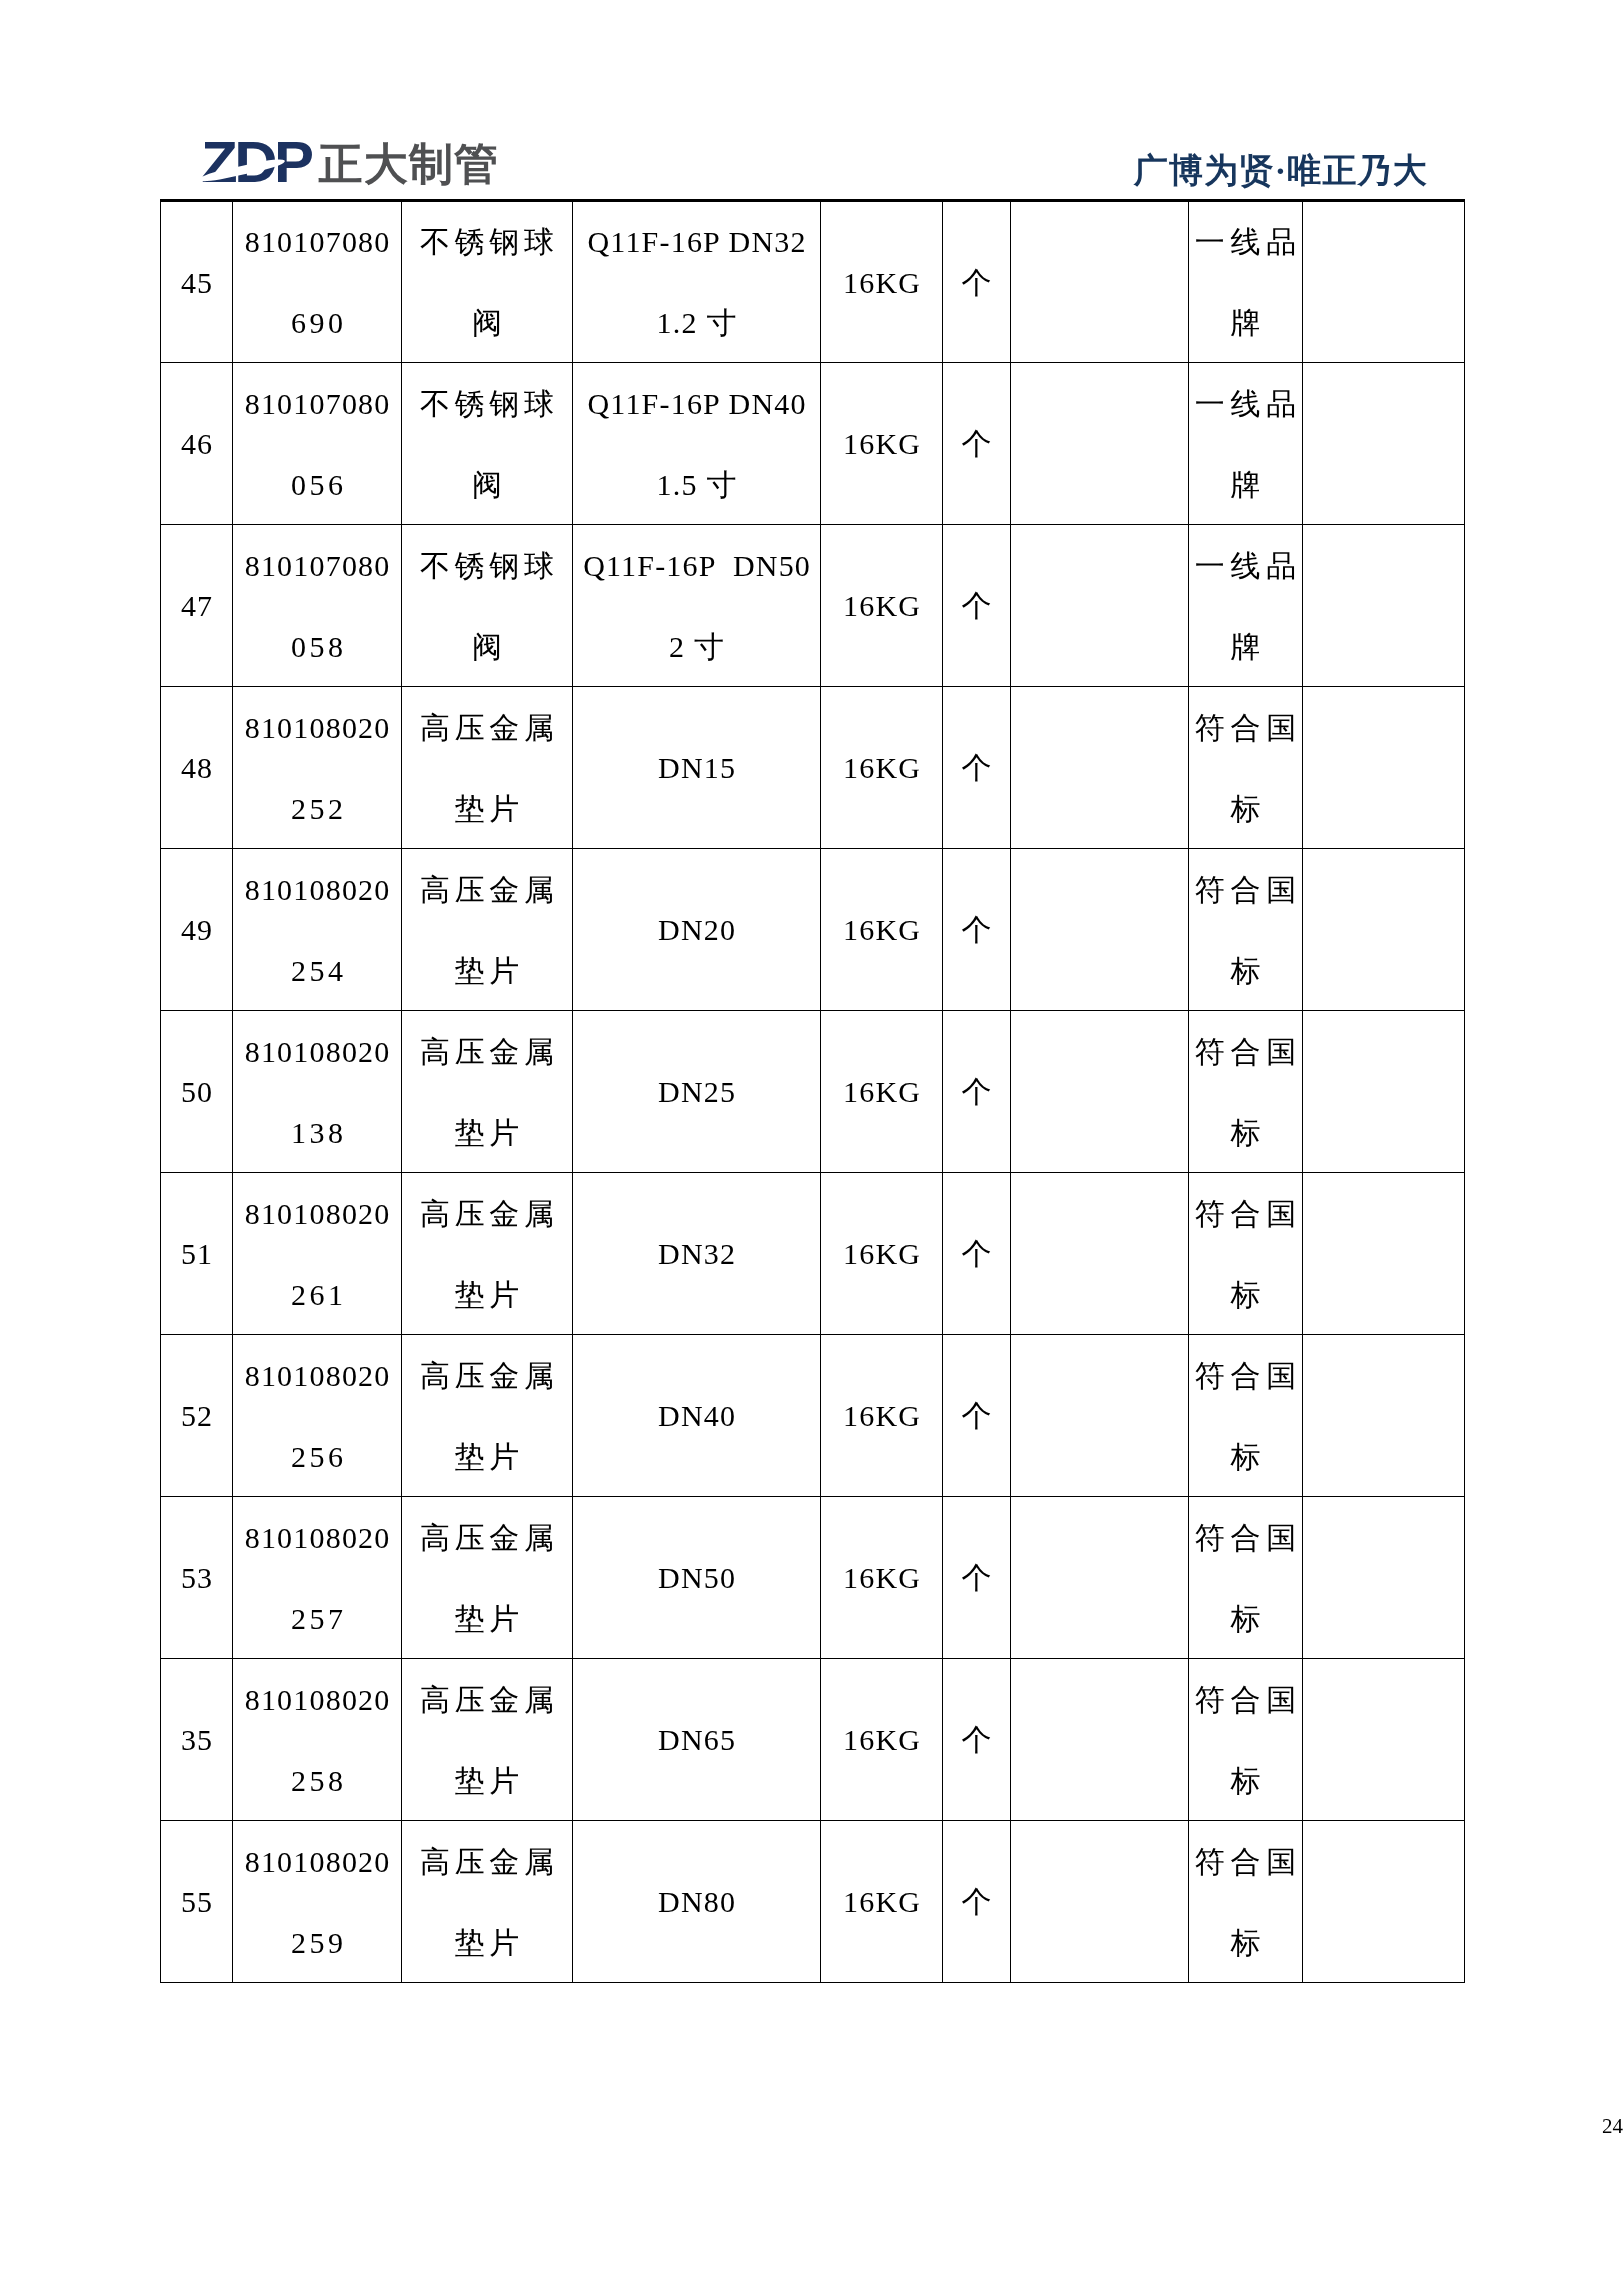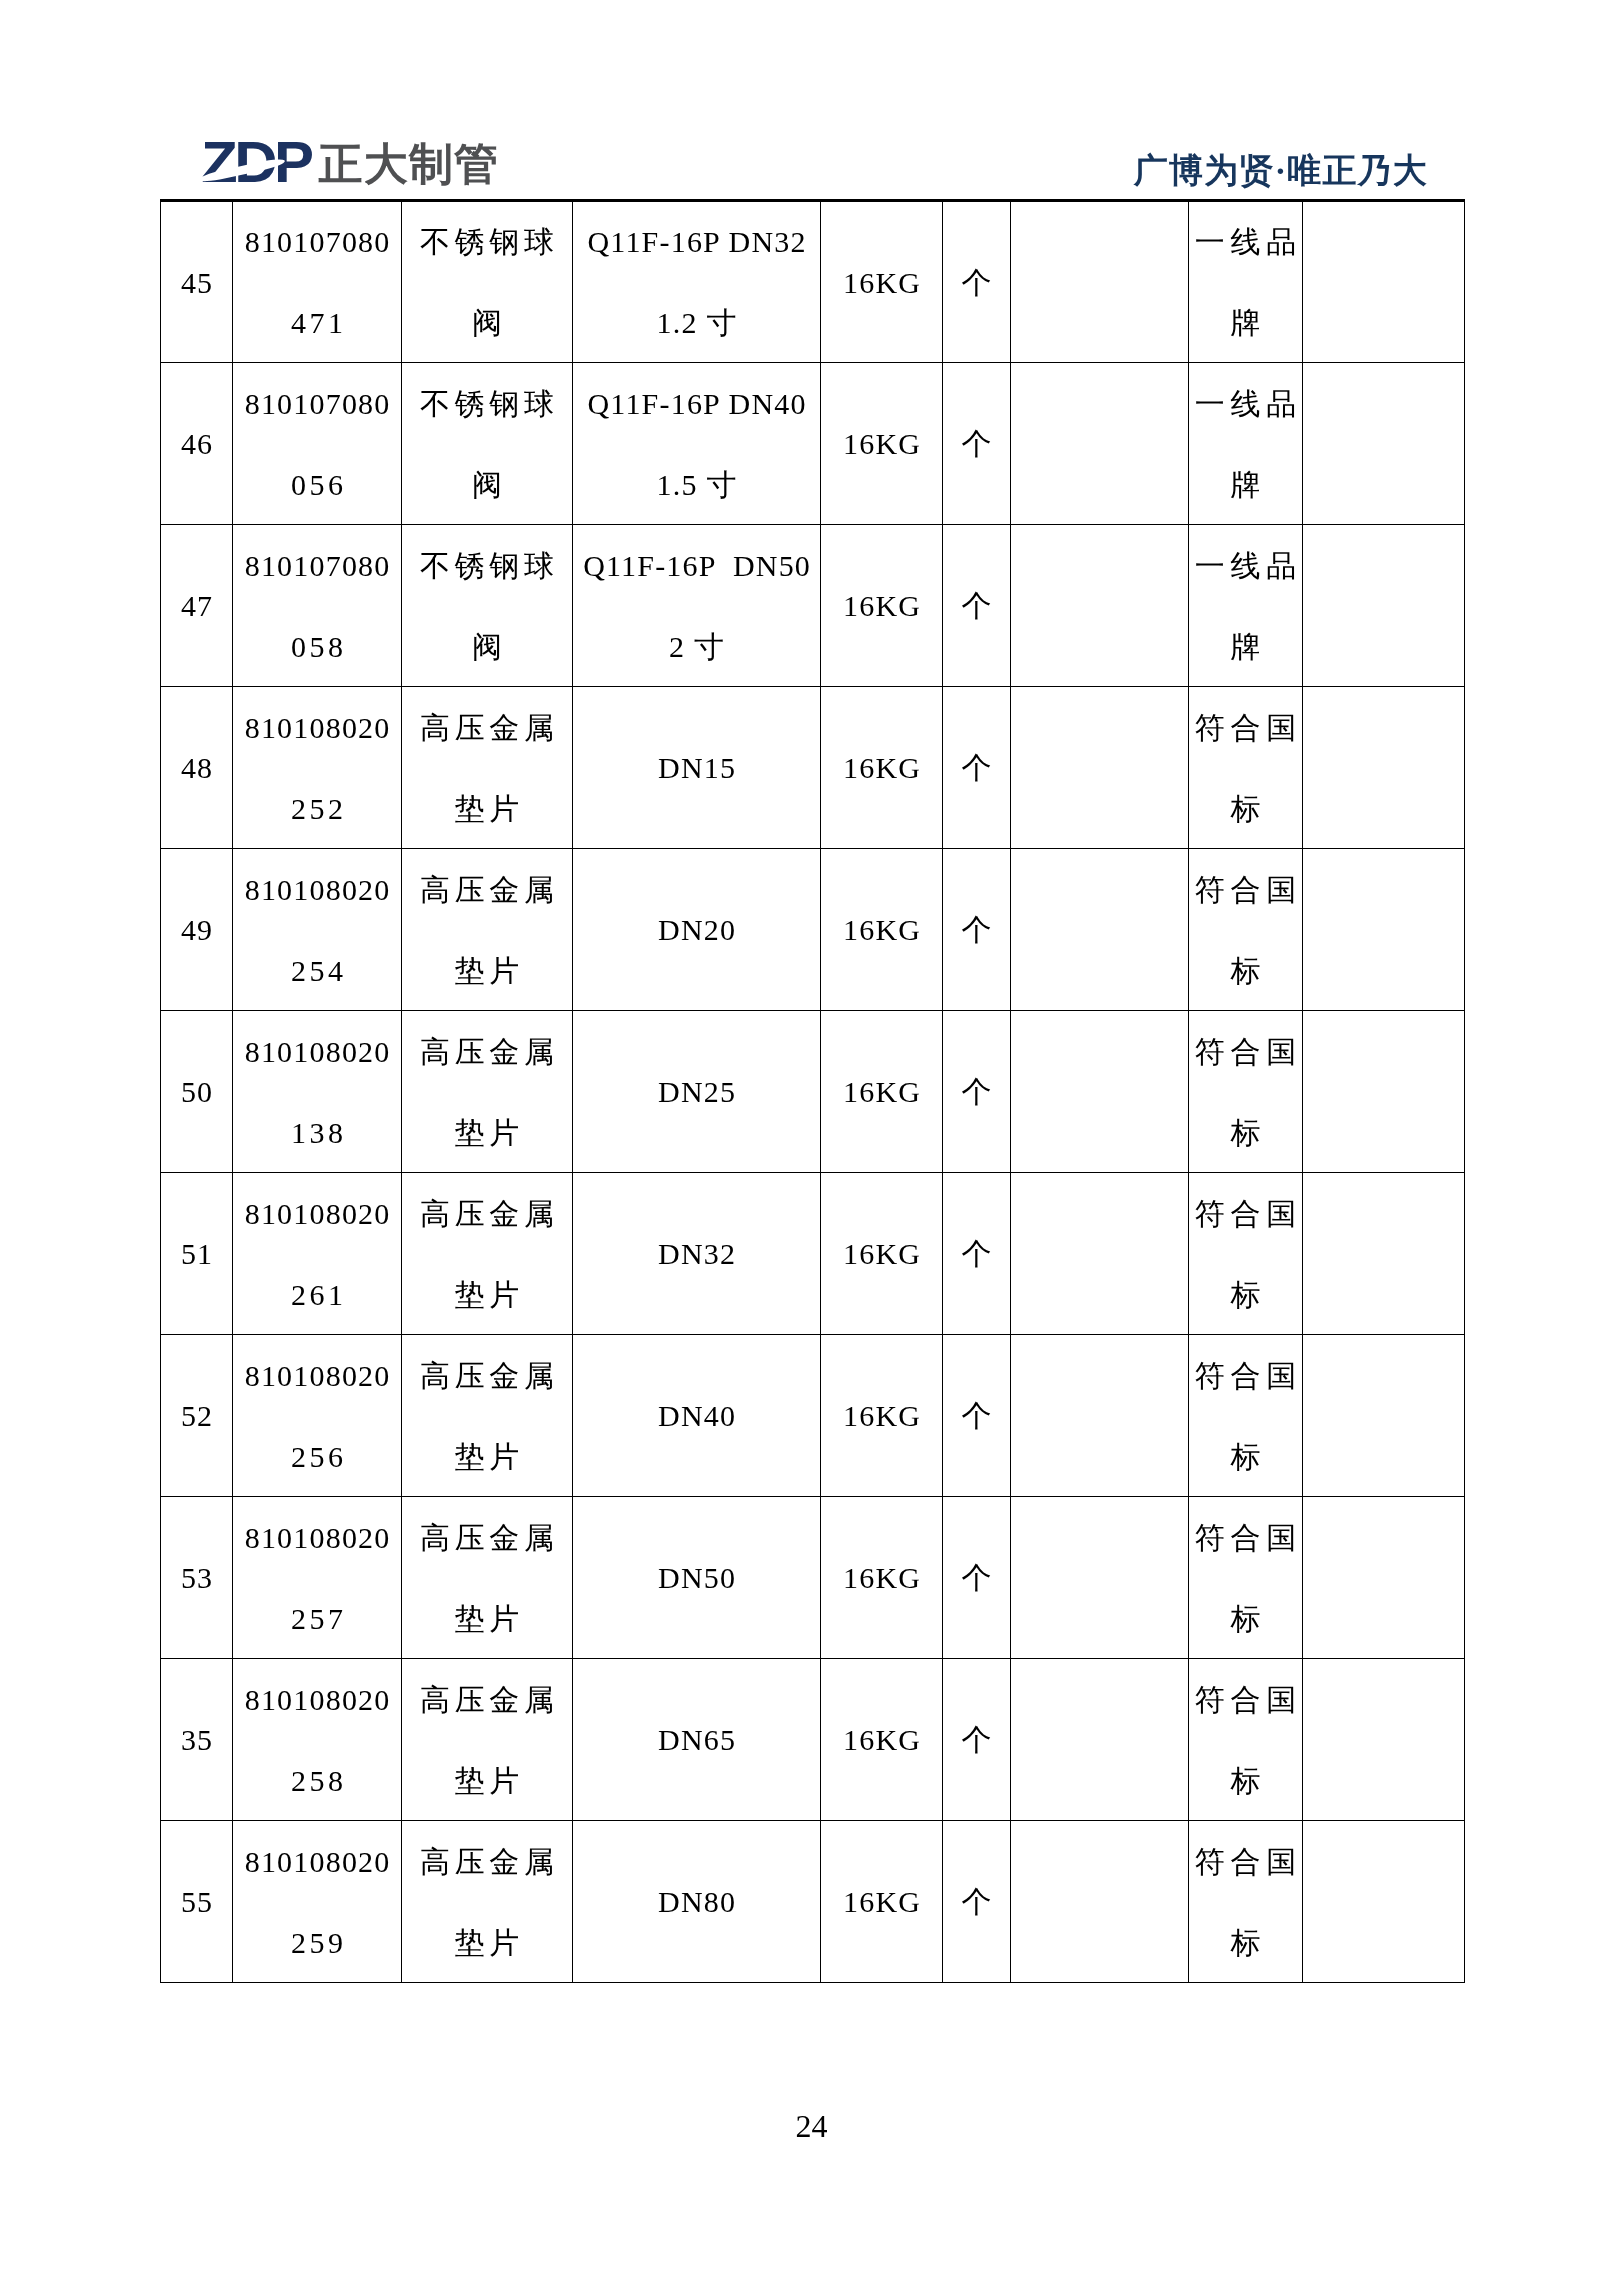--- a/index.html
+++ b/index.html
@@ -57,21 +57,21 @@
     gap:48px;width:100%;
   }
   .cell .line{white-space:pre;}
   .ls2{letter-spacing:1.2px;padding-left:1.2px;}
   .ls6{letter-spacing:3.5px;padding-left:3.5px;}
   .cjk-sp{letter-spacing:4.7px;padding-left:4.7px;}
   .cjk-sp3{letter-spacing:5.8px;padding-left:5.8px;}
   
   .page-footer{
     position:absolute;left:0;top:2110px;width:1623px;
-    text-align:center;font-size:32px;line-height:33px;color:#000;
+    text-align:right;font-size:21px;line-height:33px;color:#000;
   }
 </style>
 </head>
 <body>
 
 <div class="page-header">
   <div class="logo">
     <span class="logo-zdp">
       <span>ZDP</span>
       <span class="logo-swoosh"></span>
@@ -96,21 +96,21 @@
   <tbody id="table-body">
       <tr>
         <td>
           <div class="cell">
             <div class="line ls2">45</div>
           </div>
         </td>
         <td>
           <div class="cell">
             <div class="line ls2">810107080</div>
-            <div class="line ls6">471</div>
+            <div class="line ls6">690</div>
           </div>
         </td>
         <td>
           <div class="cell">
             <div class="line cjk-sp">不锈钢球</div>
             <div class="line">阀</div>
           </div>
         </td>
         <td>
           <div class="cell">

